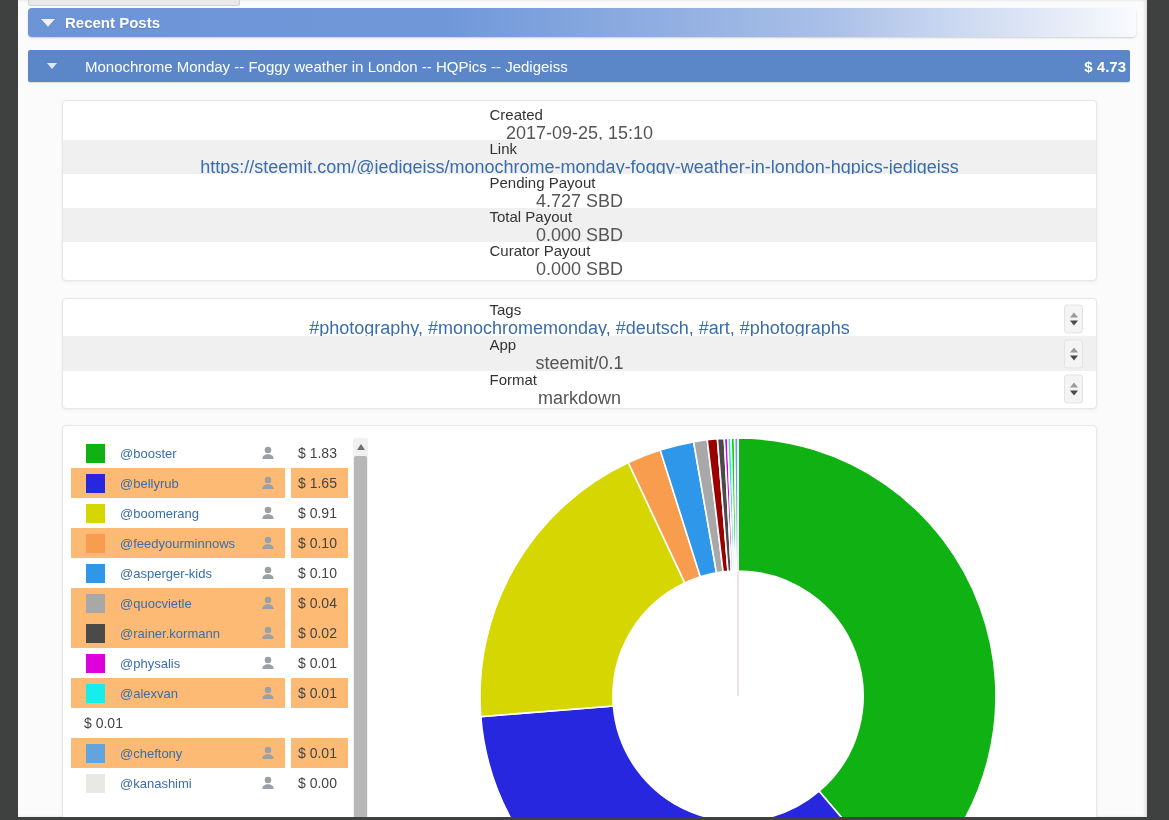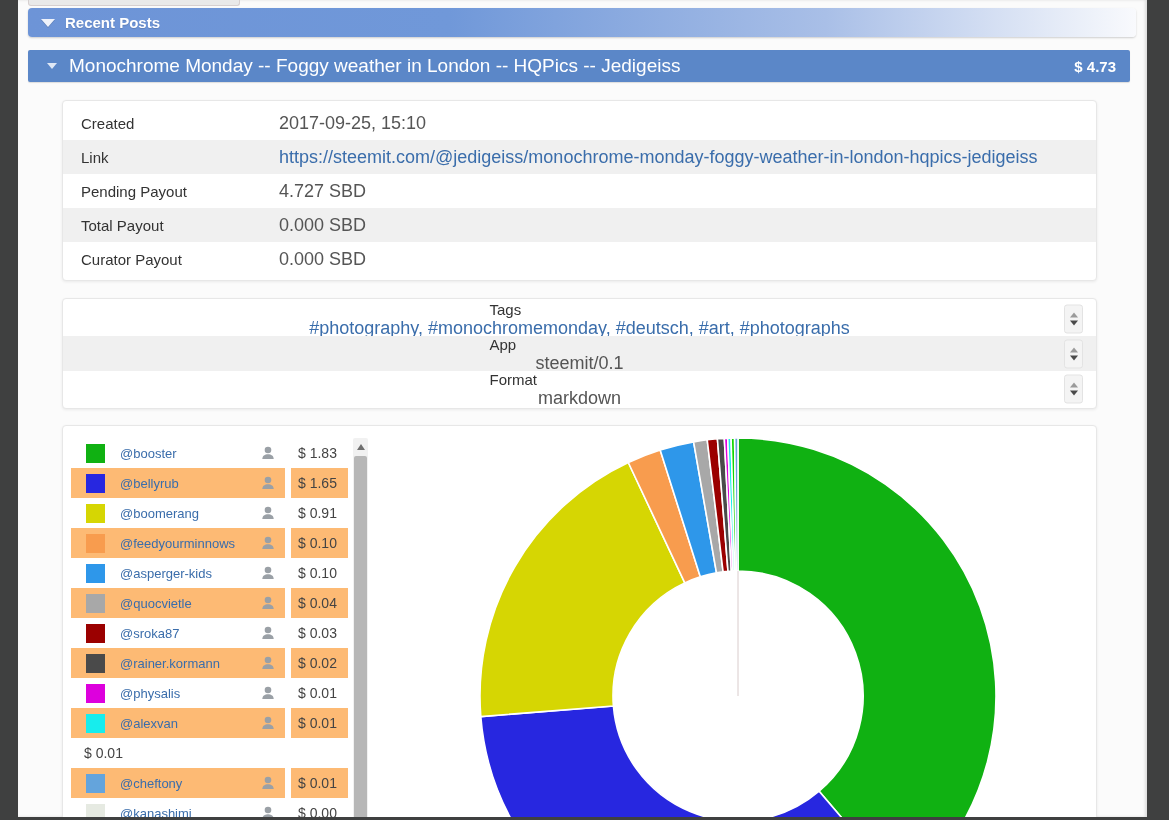--- a/index.html
+++ b/index.html
@@ -43,33 +43,33 @@
     position:absolute;left:10px;top:50px;width:1102px;height:32px;
     background:#5b87c8;border-radius:2px;color:#fff;
     display:flex;align-items:center;cursor:pointer;
     box-shadow:0 1px 1px rgba(0,0,0,.12);
   }
   .post-header .tri{
     width:0;height:0;margin-left:19px;
     border-left:5px solid transparent;border-right:5px solid transparent;
     border-top:6px solid #dfe8f6;
   }
-  .post-header .title{font-size:19px;margin-left:12px;flex:1;white-space:nowrap;overflow:hidden;}
-  .post-header .payout{font-size:15px;margin-right:14px;font-weight:bold;}
+  .post-header .title{font-size:15px;margin-left:28px;flex:1;white-space:nowrap;overflow:hidden;}
+  .post-header .payout{font-size:15px;margin-right:4px;font-weight:bold;}
   
   .card{
     position:absolute;left:44px;width:1035px;background:#fff;
     border:1px solid #e7e7e7;border-radius:4px;
     box-shadow:0 1px 3px rgba(0,0,0,.07);
     box-sizing:border-box;
   }
   .card.details{top:100px;height:181px;padding:5px 0;}
   .card.meta{top:298px;height:111px;padding:2px 0;}
   .trow{display:flex;align-items:center;position:relative;}
-  .card.details .trow{height:34px;}
+  .card.details .trow{height:34px;flex-direction:column;}
   .card.meta .trow{height:35px;flex-direction:column;}
   .trow.stripe{background:#f0f0f0;}
   .trow .rlabel{
     width:216px;box-sizing:border-box;padding-left:18px;flex:none;
     font-size:15px;color:#333;
   }
   .trow .rvalue{
     flex:1;font-size:18px;color:#555;white-space:nowrap;overflow:hidden;
   }
   .trow .rvalue.link{color:#3a6dab;cursor:pointer;}
@@ -253,33 +253,20 @@
             <span class="swatch" style="background: rgb(168, 168, 168);"></span>
             <span class="vname">@quocvietle</span>
             <span class="vicon">
               <svg viewBox="0 0 16 16" width="16" height="16">
                 <circle cx="8" cy="5" r="3.3" fill="#9aa0a6"></circle>
                 <path d="M2.3 14 C2.3 10.8 4.8 9.2 8 9.2 C11.2 9.2 13.7 10.8 13.7 14 Z" fill="#9aa0a6"></path>
               </svg>
             </span>
           </div>
           <div class="vcell2">$ 0.04</div>
-        </div>
-        <div class="vrow">
-          <div class="vcell1">
-            <span class="swatch" style="background: rgb(155, 0, 0);"></span>
-            <span class="vname">@sroka87</span>
-            <span class="vicon">
-              <svg viewBox="0 0 16 16" width="16" height="16">
-                <circle cx="8" cy="5" r="3.3" fill="#9aa0a6"></circle>
-                <path d="M2.3 14 C2.3 10.8 4.8 9.2 8 9.2 C11.2 9.2 13.7 10.8 13.7 14 Z" fill="#9aa0a6"></path>
-              </svg>
-            </span>
-          </div>
-          <div class="vcell2">$ 0.03</div>
         </div>
         <div class="vrow stripe">
           <div class="vcell1">
             <span class="swatch" style="background: rgb(74, 74, 74);"></span>
             <span class="vname">@rainer.kormann</span>
             <span class="vicon">
               <svg viewBox="0 0 16 16" width="16" height="16">
                 <circle cx="8" cy="5" r="3.3" fill="#9aa0a6"></circle>
                 <path d="M2.3 14 C2.3 10.8 4.8 9.2 8 9.2 C11.2 9.2 13.7 10.8 13.7 14 Z" fill="#9aa0a6"></path>
               </svg>

